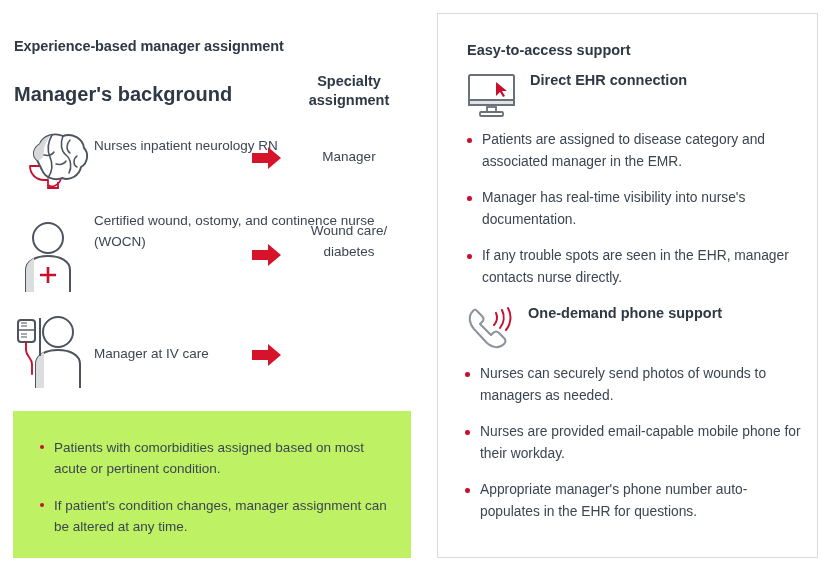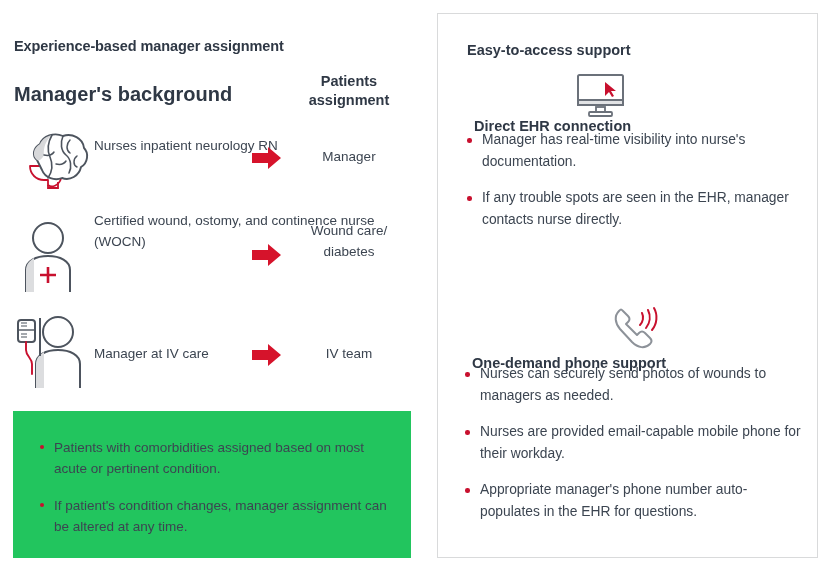--- a/index.html
+++ b/index.html
@@ -94,21 +94,21 @@
   #row-2 .bg-text { top: 33px; }
   #row-2 .arrow-cell { top: 33px; }
   #row-2 .spec-text { top: 33px; }
 
   .arrow-svg { display: block; }
 
   #left-note-box {
     position: absolute;
     left: 13px; top: 411px;
     width: 398px; height: 147px;
-    background: #22c55e;
+    background: #bef264;
   }
   #left-note-box ul {
     margin: 0;
     padding: 26px 24px 0 26px;
     list-style: none;
   }
   #left-note-box li {
     position: relative;
     font-size: 13.5px;
     line-height: 21px;
@@ -138,22 +138,21 @@
     position: absolute;
     left: 30px; top: 38px;
     font-size: 14.5px;
     font-weight: bold;
     color: #2f3845;
   }
 
   .sec-head {
     position: absolute;
     display: flex;
-    align-items: flex-end;
-    flex-direction: column;
+    align-items: flex-start;
   }
   .sec-head .sec-icon {
     width: 56px;
     display: flex;
     align-items: center;
     justify-content: flex-start;
   }
   .sec-head .sec-label {
     font-size: 14.5px;
     font-weight: bold;
@@ -192,21 +191,21 @@
 </head>
 <body>
 
 <div id="left-column">
 
   <div class="left-title">Experience-based manager assignment</div>
 
   <div class="col-head-bg">Manager's background</div>
 
   <div class="col-head-spec">
-    <span>Patients</span><br>
+    <span>Specialty</span><br>
     <span>assignment</span>
   </div>
 
   <div class="mrow" id="row-0">
     <div class="icon-cell">
       <svg width="78" height="72" viewBox="0 0 78 72">
         <path d="M47,57 C44,64 38,66 34,63 L34,58 L30,58 C22,58 16,52 16,44 L26,44" fill="none" stroke="#c8102e" stroke-width="1.8" stroke-linejoin="round"></path>
         <path d="M44,60 L44,66 L34,66 L34,63" fill="none" stroke="#c8102e" stroke-width="1.8"></path>
         <path d="M23,38 C18,34 19,26 26,22 C29,14 40,10 49,14 C58,11 69,16 70,26
                  C75,31 74,41 67,45 C65,54 56,59 48,56 C41,59 31,56 28,48 Z" fill="#ffffff" stroke="#4d545e" stroke-width="1.9" stroke-linejoin="round"></path>
@@ -259,21 +258,20 @@
         <path d="M7,13 L13,13 M7,16 L13,16 M7,24 L13,24 M7,27 L13,27" stroke="#4d545e" stroke-width="1.2"></path>
         <path d="M12,32 L12,40 C12,46 18,48 18,54 L18,64" fill="none" stroke="#c8102e" stroke-width="1.9" stroke-linecap="round"></path>
       </svg>
     </div>
     <div class="bg-text">Manager at IV care</div>
     <div class="arrow-cell">
       <svg class="arrow-svg" width="30" height="24" viewBox="0 0 30 24">
         <path d="M0,7 L16,7 L16,1 L29,12 L16,23 L16,17 L0,17 Z" fill="#d6132b"></path>
       </svg>
     </div>
-    <div class="spec-text">IV team</div>
   </div>
 
   <div id="left-note-box">
     <ul>
       <li>Patients with comorbidities assigned based on most acute or pertinent condition.</li>
       <li>If patient's condition changes, manager assignment can be altered at any time.</li>
     </ul>
   </div>
 </div>
 
@@ -288,20 +286,21 @@
       <rect x="3" y="28" width="45" height="5" fill="#e2e3e5" stroke="#6b717a" stroke-width="2"></rect>
       <rect x="21" y="35" width="9" height="6" fill="#ffffff" stroke="#6b717a" stroke-width="1.8"></rect>
       <rect x="14" y="40" width="23" height="4" rx="1" fill="#ffffff" stroke="#6b717a" stroke-width="1.8"></rect>
       <path d="M30,10 L30,24 L34,20 L37,25 L39,24 L36,19 L41,19 Z" fill="#c8102e"></path>
     </svg>
   </span>
   <span class="sec-label">Direct EHR connection</span>
 </div>
 
 <ul class="panel-list" id="list-0">
+  <li>Patients are assigned to disease category and associated manager in the EMR.</li>
   <li>Manager has real-time visibility into nurse's documentation.</li>
   <li>If any trouble spots are seen in the EHR, manager contacts nurse directly.</li>
 </ul>
 
 <div class="sec-head" id="sec-head-1">
   <span class="sec-icon">
     <svg width="56" height="50" viewBox="0 0 56 50">
       <path d="M9,6 C4,11 5,18 10,24 L22,37 C28,43 35,44 40,39 C42,37 42,35 40,33
                L35,28 C33,26 31,26 29,28 L27,30 L16,19 L18,17 C20,15 20,13 18,11
                L13,6 C11,4 11,4 9,6 Z" fill="#ffffff" stroke="#8d9299" stroke-width="2" stroke-linejoin="round"></path>

